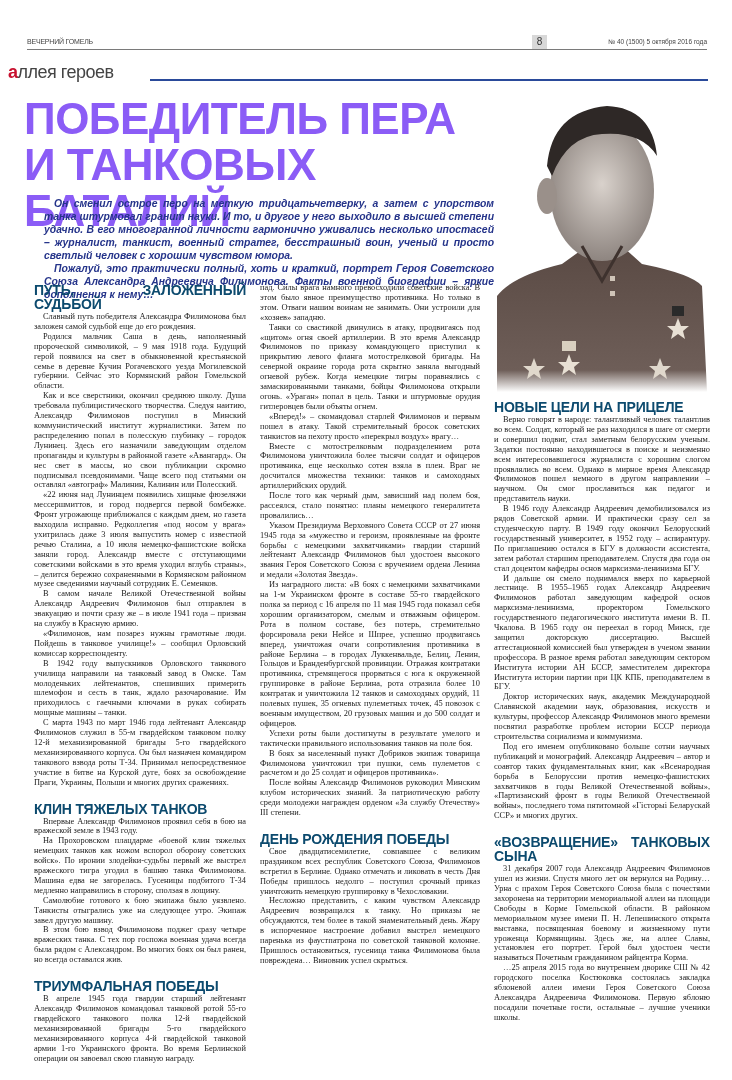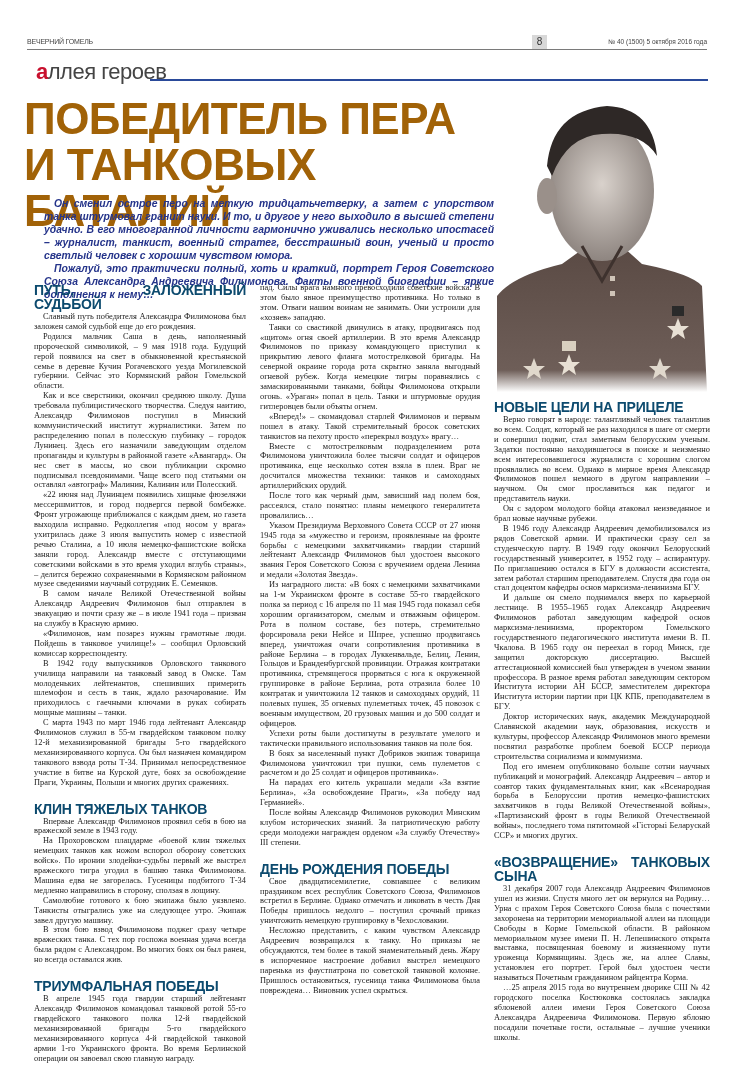--- a/index.html
+++ b/index.html
@@ -4,25 +4,25 @@
 <style>
   html, body { margin: 0; padding: 0; background: #ffffff; }
   body { width: 732px; height: 1080px; position: relative; overflow: hidden;
          font-family: "Liberation Sans", sans-serif; color: #1a1a1a; }
   .topbar { position: absolute; left: 27px; top: 35px; width: 680px; height: 14px;
             border-bottom: 1px solid #7a7a7a; font-size: 7px; color: #444; }
   .topbar .paper { position: absolute; left: 0; top: 3px; letter-spacing: -0.2px; }
   .topbar .pagenum { position: absolute; left: 505px; top: 0px; width: 15px; height: 14px;
                      background: #d8d8d8; text-align: center; font-size: 10px; line-height: 14px; color: #333; }
   .topbar .issue { position: absolute; right: 0; top: 3px; font-size: 6.5px; }
-  .rubric { position: absolute; left: 36px; top: 62px; font-size: 22px; color: #444;
+  .rubric { position: absolute; left: 8px; top: 62px; font-size: 18px; color: #444;
             letter-spacing: -0.5px; line-height: 20px; }
   .rubric .a { color: #c8102e; font-weight: bold; }
   .rubric-line { position: absolute; left: 150px; top: 79px; width: 558px; height: 2px; background: #2a4a9a; }
-  .headline { position: absolute; left: 24px; top: 96px; width: 470px; color: #a16207;
+  .headline { position: absolute; left: 24px; top: 96px; width: 470px; color: #8b5cf6;
               font-weight: bold; font-size: 44px; line-height: 46px; letter-spacing: -0.5px; }
   .lead { position: absolute; left: 38px; top: 197px; width: 450px; color: #25348a;
           font-style: italic; font-weight: bold; font-size: 10.4px; line-height: 13px; text-align: justify; margin-left: 6px; }
   .lead p { margin: 0; text-indent: 10px; }
   .portrait { position: absolute; left: 492px; top: 96px; width: 220px; height: 296px; }
   .col { position: absolute; font-size: 8.4px; line-height: 9.9px; text-align: justify; color: #222; }
   .col p { margin: 0; text-indent: 9px; font-family: Liberation Serif, serif; }
   .col h3 { margin: 4px 0 1px 0; font-size: 14px; line-height: 14px; font-weight: bold; color: #0c4a6e;
             text-indent: 0; letter-spacing: -0.2px; }
   .col h3.first { margin-top: 0; }
@@ -107,35 +107,33 @@
 <div class="col col2">
   <p style="text-indent:0">пад. Силы врага намного превосходили советские войска. В этом было явное преимущество противника. Но только в этом. Отваги нашим воинам не занимать. Они устроили для «хозяев» западню.</p>
   <p>Танки со свастикой двинулись в атаку, продвигаясь под «щитом» огня своей артиллерии. В это время Александр Филимонов по приказу командующего приступил к прикрытию левого фланга мотострелковой бригады. На северной окраине города рота скрытно заняла выгодный огневой рубеж. Когда немецкие тигры поравнялись с замаскированными танками, бойцы Филимонова открыли огонь. «Ураган» попал в цель. Танки и штурмовые орудия гитлеровцев были объяты огнем.</p>
   <p>«Вперед!» – скомандовал старлей Филимонов и первым пошел в атаку. Такой стремительный бросок советских танкистов на пехоту просто «перекрыл воздух» врагу…</p>
   <p>Вместе с мотострелковым подразделением рота Филимонова уничтожила более тысячи солдат и офицеров противника, еще несколько сотен взяла в плен. Враг не досчитался множества техники: танков и самоходных артиллерийских орудий.</p>
   <p>После того как черный дым, зависший над полем боя, рассеялся, стало понятно: планы немецкого генералитета провалились…</p>
   <p>Указом Президиума Верховного Совета СССР от 27 июня 1945 года за «мужество и героизм, проявленные на фронте борьбы с немецкими захватчиками» гвардии старший лейтенант Александр Филимонов был удостоен высокого звания Героя Советского Союза с вручением ордена Ленина и медали «Золотая Звезда».</p>
   <p>Из наградного листа: «В боях с немецкими захватчиками на 1-м Украинском фронте в составе 55-го гвардейского полка за период с 16 апреля по 11 мая 1945 года показал себя хорошим организатором, смелым и отважным офицером. Рота в полном составе, без потерь, стремительно форсировала реки Нейсе и Шпрее, успешно продвигаясь вперед, уничтожая очаги сопротивления противника в районе Берлина – в городах Луккенвальде, Белиц, Ленин, Гольцов и Бранденбургской провинции. Отражая контратаки противника, стремящегося прорваться с юга к окруженной группировке в районе Берлина, рота отразила более 10 контратак и уничтожила 12 танков и самоходных орудий, 11 полевых пушек, 35 огневых пулеметных точек, 45 повозок с военным имуществом, 20 грузовых машин и до 500 солдат и офицеров.</p>
   <p>Успехи роты были достигнуты в результате умелого и тактически правильного использования танков на поле боя.</p>
   <p>В боях за населенный пункт Добриков экипаж товарища Филимонова уничтожил три пушки, семь пулеметов с расчетом и до 25 солдат и офицеров противника».</p>
-  <p>На парадах его китель украшали медали «За взятие Берлина», «За освобождение Праги», «За победу над Германией».</p>
   <p>После войны Александр Филимонов руководил Минским клубом исторических знаний. За патриотическую работу среди молодежи награжден орденом «За службу Отечеству» III степени.</p>
   <div class="gap"></div>
   <h3>ДЕНЬ РОЖДЕНИЯ ПОБЕДЫ</h3>
   <p>Свое двадцатисемилетие, совпавшее с великим праздником всех республик Советского Союза, Филимонов встретил в Берлине. Однако отмечать и ликовать в честь Дня Победы пришлось недолго – поступил срочный приказ уничтожить немецкую группировку в Чехословакии.</p>
   <p>Несложно представить, с каким чувством Александр Андреевич возвращался к танку. Но приказы не обсуждаются, тем более в такой знаменательный день. Жару в испорченное настроение добавил выстрел немецкого паренька из фаустпатрона по советской танковой колонне. Пришлось остановиться, гусеница танка Филимонова была повреждена… Виновник успел скрыться.</p>
 
 </div>
 
 <div class="col col3">
   <h3 class="first">НОВЫЕ ЦЕЛИ НА ПРИЦЕЛЕ</h3>
   <p>Верно говорят в народе: талантливый человек талантлив во всем. Солдат, который не раз находился в шаге от смерти и совершил подвиг, стал заметным белорусским ученым. Задатки постоянно находившегося в поиске и неизменно всем интересовавшегося журналиста с хорошим слогом проявлялись во всем. Однако в мирное время Александр Филимонов пошел немного в другом направлении – научном. Он смог прославиться как педагог и представитель науки.</p>
-  <p>Он с задором молодого бойца атаковал неизведанное и брал новые научные рубежи.</p>
   <p>В 1946 году Александр Андреевич демобилизовался из рядов Советской армии. И практически сразу сел за студенческую парту. В 1949 году окончил Белорусский государственный университет, в 1952 году – аспирантуру. По приглашению остался в БГУ в должности ассистента, затем работал старшим преподавателем. Спустя два года он стал доцентом кафедры основ марксизма-ленинизма БГУ.</p>
   <p>И дальше он смело поднимался вверх по карьерной лестнице. В 1955–1965 годах Александр Андреевич Филимонов работал заведующим кафедрой основ марксизма-ленинизма, проректором Гомельского государственного педагогического института имени В. П. Чкалова. В 1965 году он переехал в город Минск, где защитил докторскую диссертацию. Высшей аттестационной комиссией был утвержден в ученом звании профессора. В разное время работал заведующим сектором Института истории АН БССР, заместителем директора Института истории партии при ЦК КПБ, преподавателем в БГУ.</p>
-  <p>Доктор исторических наук, академик Международной Славянской академии наук, образования, искусств и культуры, профессор Александр Филимонов много времени посвятил разработке проблем боевой БССР периода строительства социализма и коммунизма.</p>
+  <p>Доктор исторических наук, академик Международной Славянской академии наук, образования, искусств и культуры, профессор Александр Филимонов много времени посвятил разработке проблем истории БССР периода строительства социализма и коммунизма.</p>
   <p>Под его именем опубликовано больше сотни научных публикаций и монографий. Александр Андреевич – автор и соавтор таких фундаментальных книг, как «Всенародная борьба в Белоруссии против немецко-фашистских захватчиков в годы Великой Отечественной войны», «Партизанский фронт в годы Великой Отечественной войны», последнего тома пятитомной «Гісторыі Беларускай ССР» и многих других.</p>
   <div class="gap"></div>
   <h3>«ВОЗВРАЩЕНИЕ» ТАНКОВЫХ СЫНА</h3>
   <p>31 декабря 2007 года Александр Андреевич Филимонов ушел из жизни. Спустя много лет он вернулся на Родину… Урна с прахом Героя Советского Союза была с почестями захоронена на территории мемориальной аллеи на площади Свободы в Корме Гомельской области. В районном мемориальном музее имени П. Н. Лепешинского открыта выставка, посвященная боевому и жизненному пути уроженца Кормянщины. Здесь же, на аллее Славы, установлен его портрет. Герой был удостоен чести называться Почетным гражданином райцентра Корма.</p>
   <p>…25 апреля 2015 года во внутреннем дворике СШ № 42 городского поселка Костюковка состоялась закладка яблоневой аллеи имени Героя Советского Союза Александра Андреевича Филимонова. Первую яблоню посадили почетные гости, остальные – лучшие ученики школы.</p>
 
 </div>
 
 </body></html>

